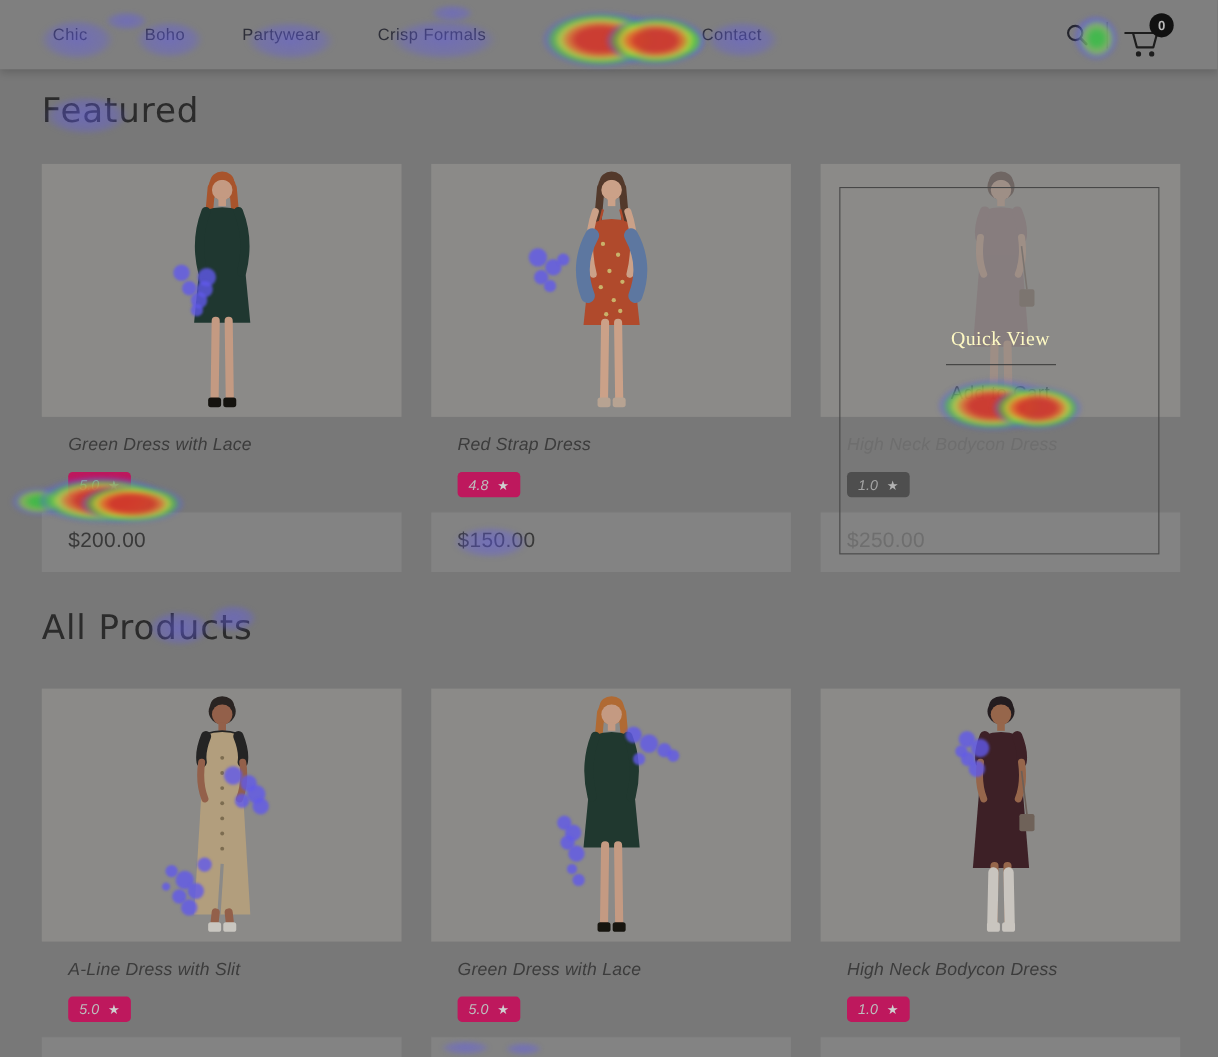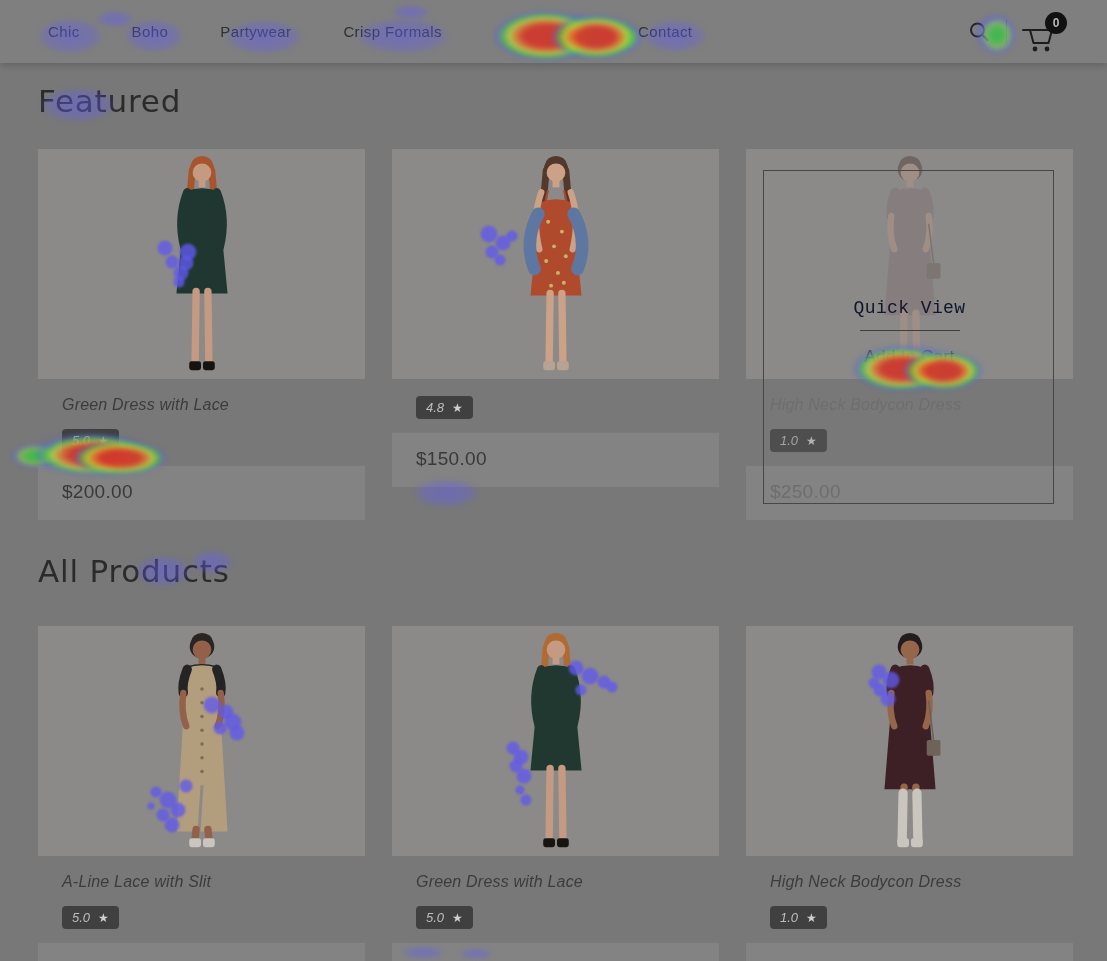--- a/index.html
+++ b/index.html
@@ -43,44 +43,44 @@
 
   .card { position:relative; }
   .photo {
     height:230px; background:#8b8a88; display:flex; align-items:flex-end;
     justify-content:center; overflow:hidden;
   }
   .photo svg { height:226px; display:block; }
   .info { padding:17px 24px 13px;font-style:italic; }
   .title { font-size:16px; color:#3c3c3c; letter-spacing:.2px; margin-bottom:15px; }
   .badge {
-    display:inline-flex; align-items:center; gap:8px; background:#404040;
+    display:inline-flex; align-items:center; gap:8px; background:#be185d;
     border-radius:4px; padding:4px 10px; font-size:13px; color:#bdbdbd;
   }
   .badge .star { color:#cfcfcf; font-size:12px; line-height:1; }
   .cfooter {
     background:#838383; border-top:1px solid rgba(0,0,0,.07);
     padding:15px 24px; height:55px;
   }
   .price { font-size:19px; color:#393939; letter-spacing:.3px; }
 
   
   .card.hovered .photo svg { opacity:.5; }
   .card.hovered .title, .card.hovered .price { color:#6e6e6e; }
   .card.hovered .badge { background:#4e4e4e; color:#a4a4a4; }
   .card.hovered .badge .star { color:#b3b3b3; }
   .hover-frame {
     position:absolute; top:21px; left:17px; right:19px; bottom:16px;
     border:1px solid #474747; pointer-events:none; z-index:3;
   }
   .hover-actions { position:absolute; left:0; right:0; top:0; z-index:4; text-align:center; }
   .qv-btn {
-    display:block; margin:149px auto 0; font-size:18px; color:#0f172a;
+    display:block; margin:149px auto 0; font-size:18px; color:#fef9c3;
     background:none; border:none; letter-spacing:.4px; cursor:pointer;
-    font-family:Liberation Mono, monospace;
+    font-family:Liberation Serif, serif;
   }
   .qv-underline { width:100px; height:1px; background:#3f3f3f; margin:12px auto 0; }
   .atc-btn {
     display:block; margin:16px auto 0; font-size:17px; color:#4a4a4a;
     background:none; border:none; letter-spacing:.4px; cursor:pointer;
     font-family:inherit;
   }
 
   
   #heatmap-layer { position:absolute; inset:0; z-index:50; pointer-events:none; }
@@ -174,21 +174,21 @@
             <circle cx="50" cy="110" r="2" fill="#c9b26a"></circle>
             <circle cx="62" cy="122" r="2" fill="#c9b26a"></circle>
             <circle cx="55" cy="135" r="2" fill="#c9b26a"></circle>
             <circle cx="68" cy="132" r="2" fill="#c9b26a"></circle>
             <line x1="54" y1="143" x2="53" y2="212" stroke="#cba188" stroke-width="7.5" stroke-linecap="round"></line>
             <line x1="66" y1="143" x2="67" y2="212" stroke="#cba188" stroke-width="7.5" stroke-linecap="round"></line>
             <rect x="47" y="212" width="12" height="9" rx="2.5" fill="#b7a392"></rect>
             <rect x="61" y="212" width="12" height="9" rx="2.5" fill="#b7a392"></rect>
           </svg>
         </div>
-        <div class="info"><span class="badge">
+        <div class="info"><div class="title">Red Strap Dress</div><span class="badge">
             <span>4.8</span>
             <span class="star">★</span>
           </span></div>
         <div class="cfooter">
           <div class="price">$150.00</div>
         </div>
       </article>
       <article class="card hovered">
         <div class="photo">
           <svg viewBox="0 0 120 230" width="118" height="226">
@@ -247,21 +247,21 @@
             <circle cx="60" cy="116" r="1.8" fill="#7c6c50"></circle>
             <circle cx="60" cy="130" r="1.8" fill="#7c6c50"></circle>
             <circle cx="60" cy="144" r="1.8" fill="#7c6c50"></circle>
             <line x1="60" y1="158" x2="57" y2="205" stroke="#8b8a88" stroke-width="3"></line>
             <line x1="54" y1="203" x2="53" y2="212" stroke="#93604a" stroke-width="7.5" stroke-linecap="round"></line>
             <line x1="66" y1="203" x2="67" y2="212" stroke="#93604a" stroke-width="7.5" stroke-linecap="round"></line>
             <rect x="47" y="212" width="12" height="9" rx="2.5" fill="#c9c6c0"></rect>
             <rect x="61" y="212" width="12" height="9" rx="2.5" fill="#c9c6c0"></rect>
           </svg>
         </div>
-        <div class="info"><div class="title">A-Line Lace with Slit</div><span class="badge">
+        <div class="info"><div class="title">A-Line Dress with Slit</div><span class="badge">
             <span>5.0</span>
             <span class="star">★</span>
           </span></div>
         <div class="cfooter">
           <div class="price"></div>
         </div>
       </article>
       <article class="card">
         <div class="photo">
           <svg viewBox="0 0 120 230" width="118" height="226">

